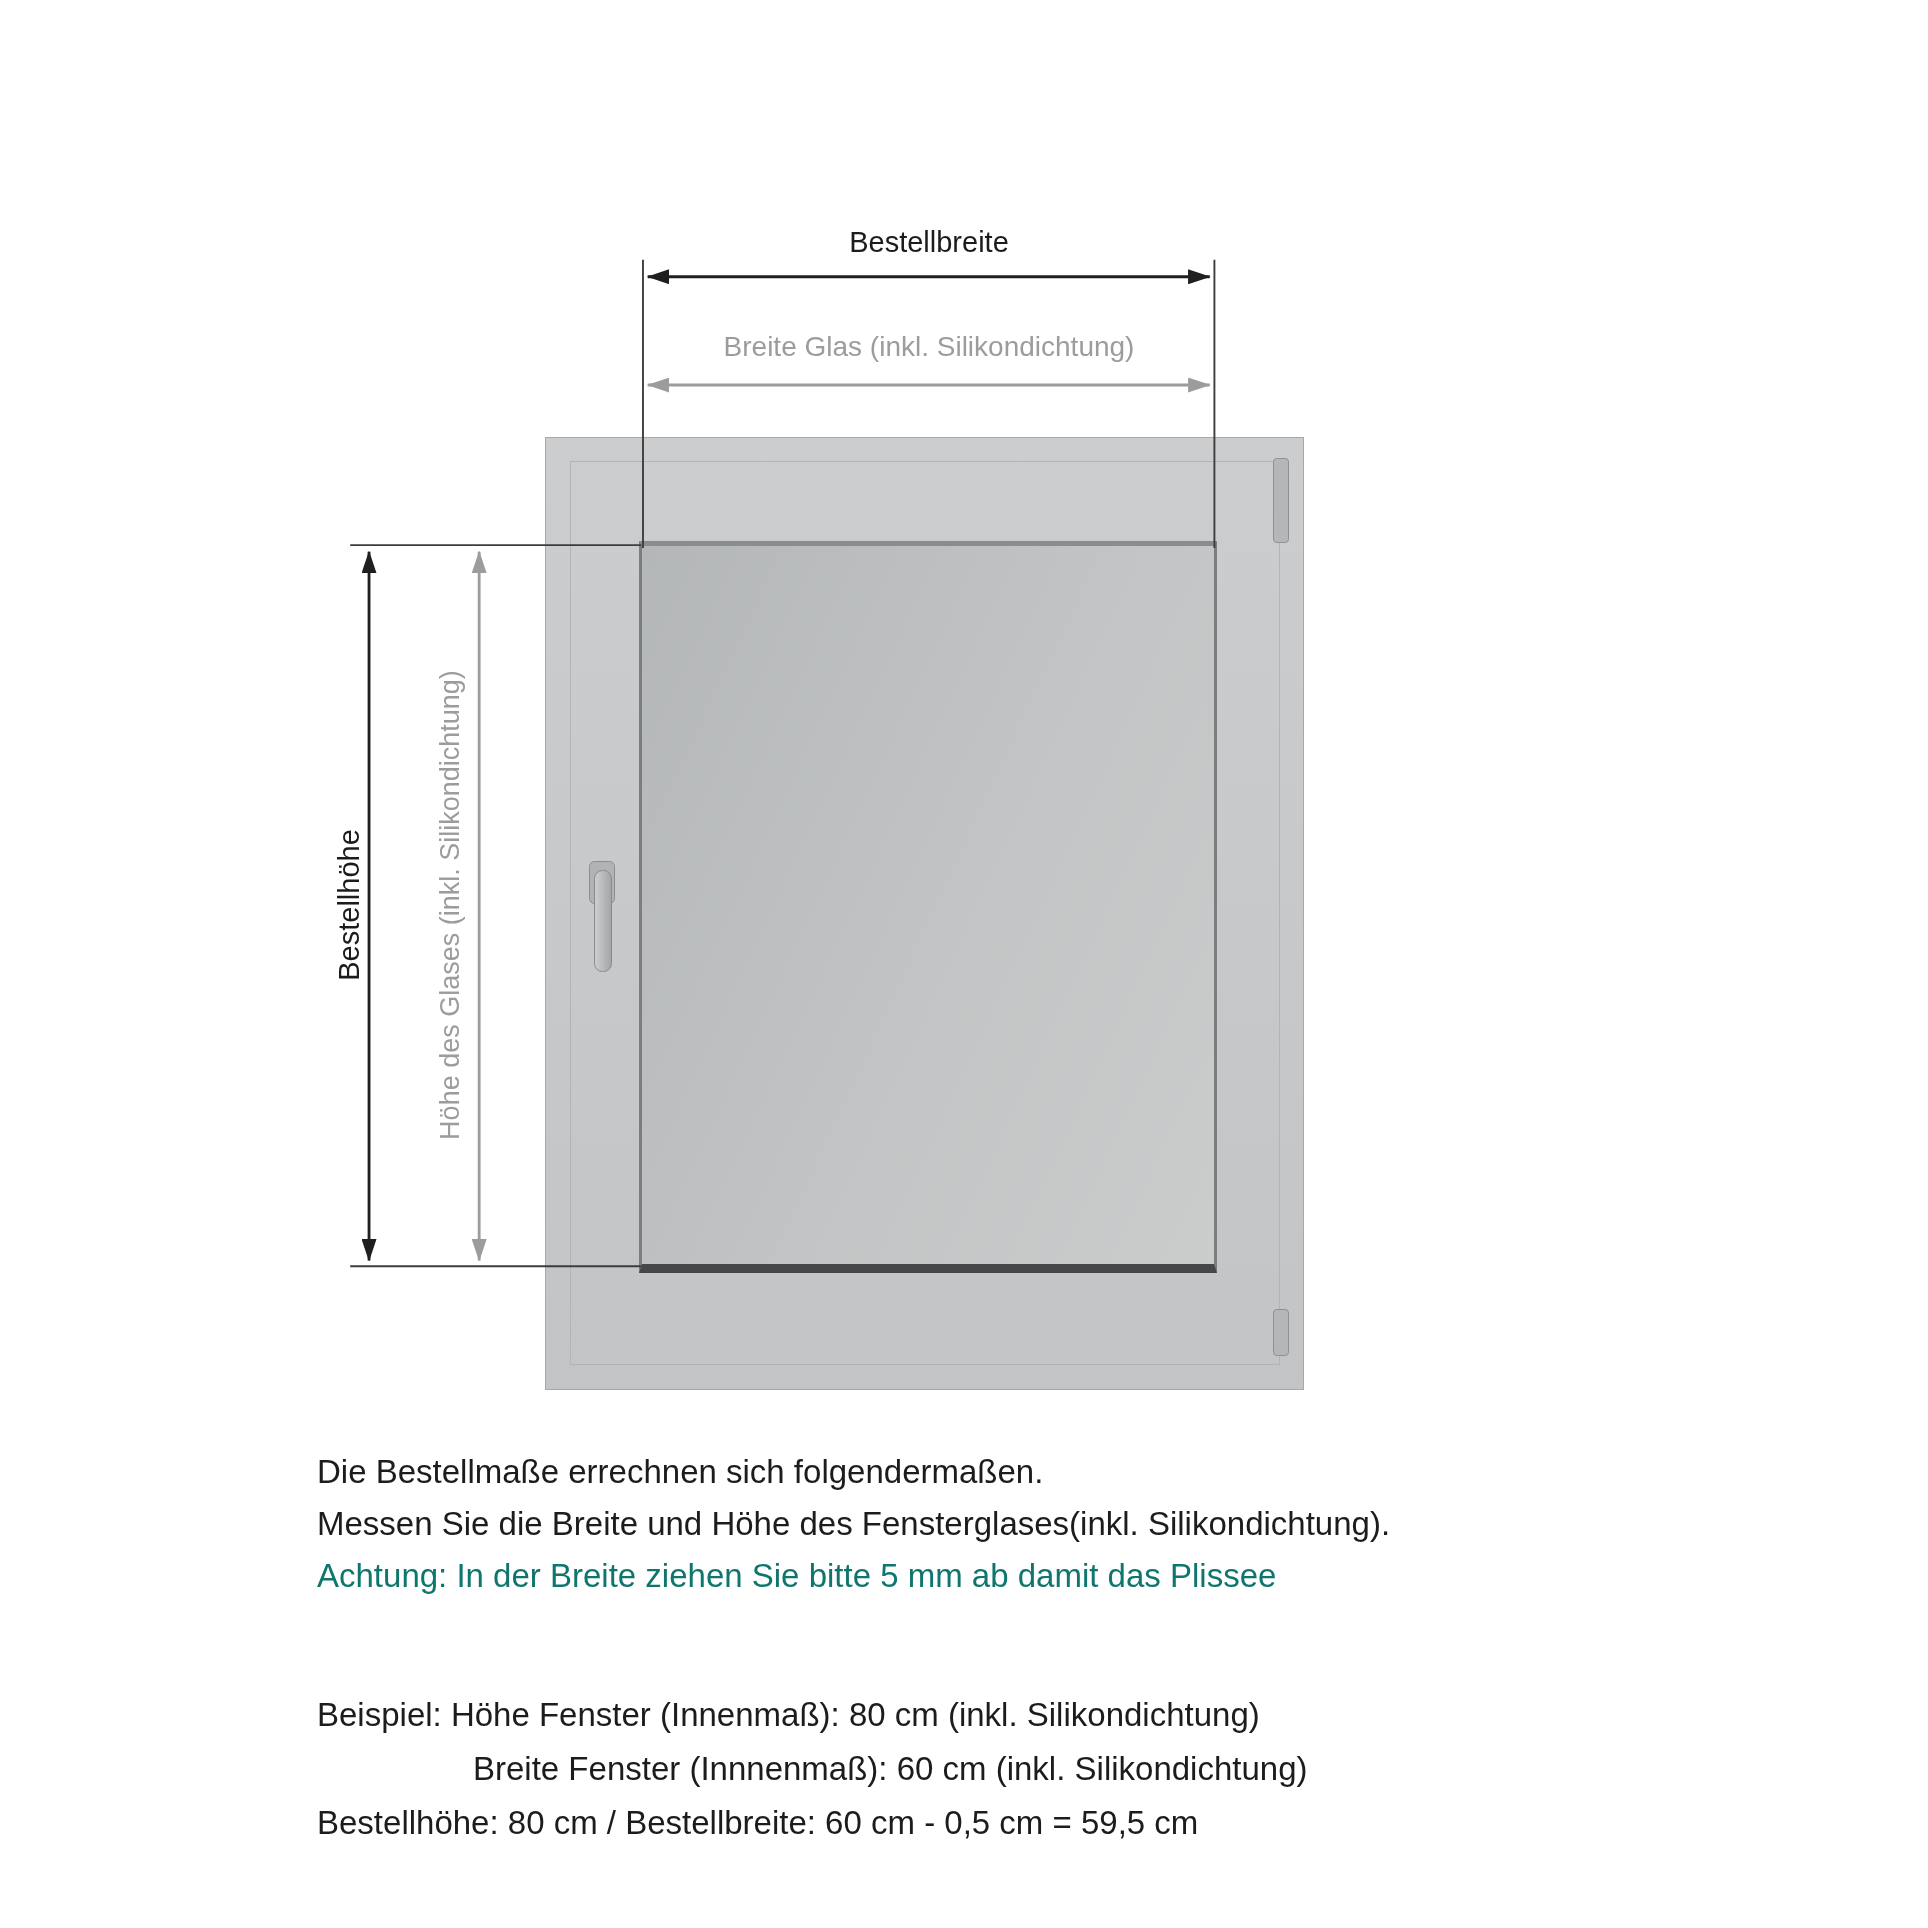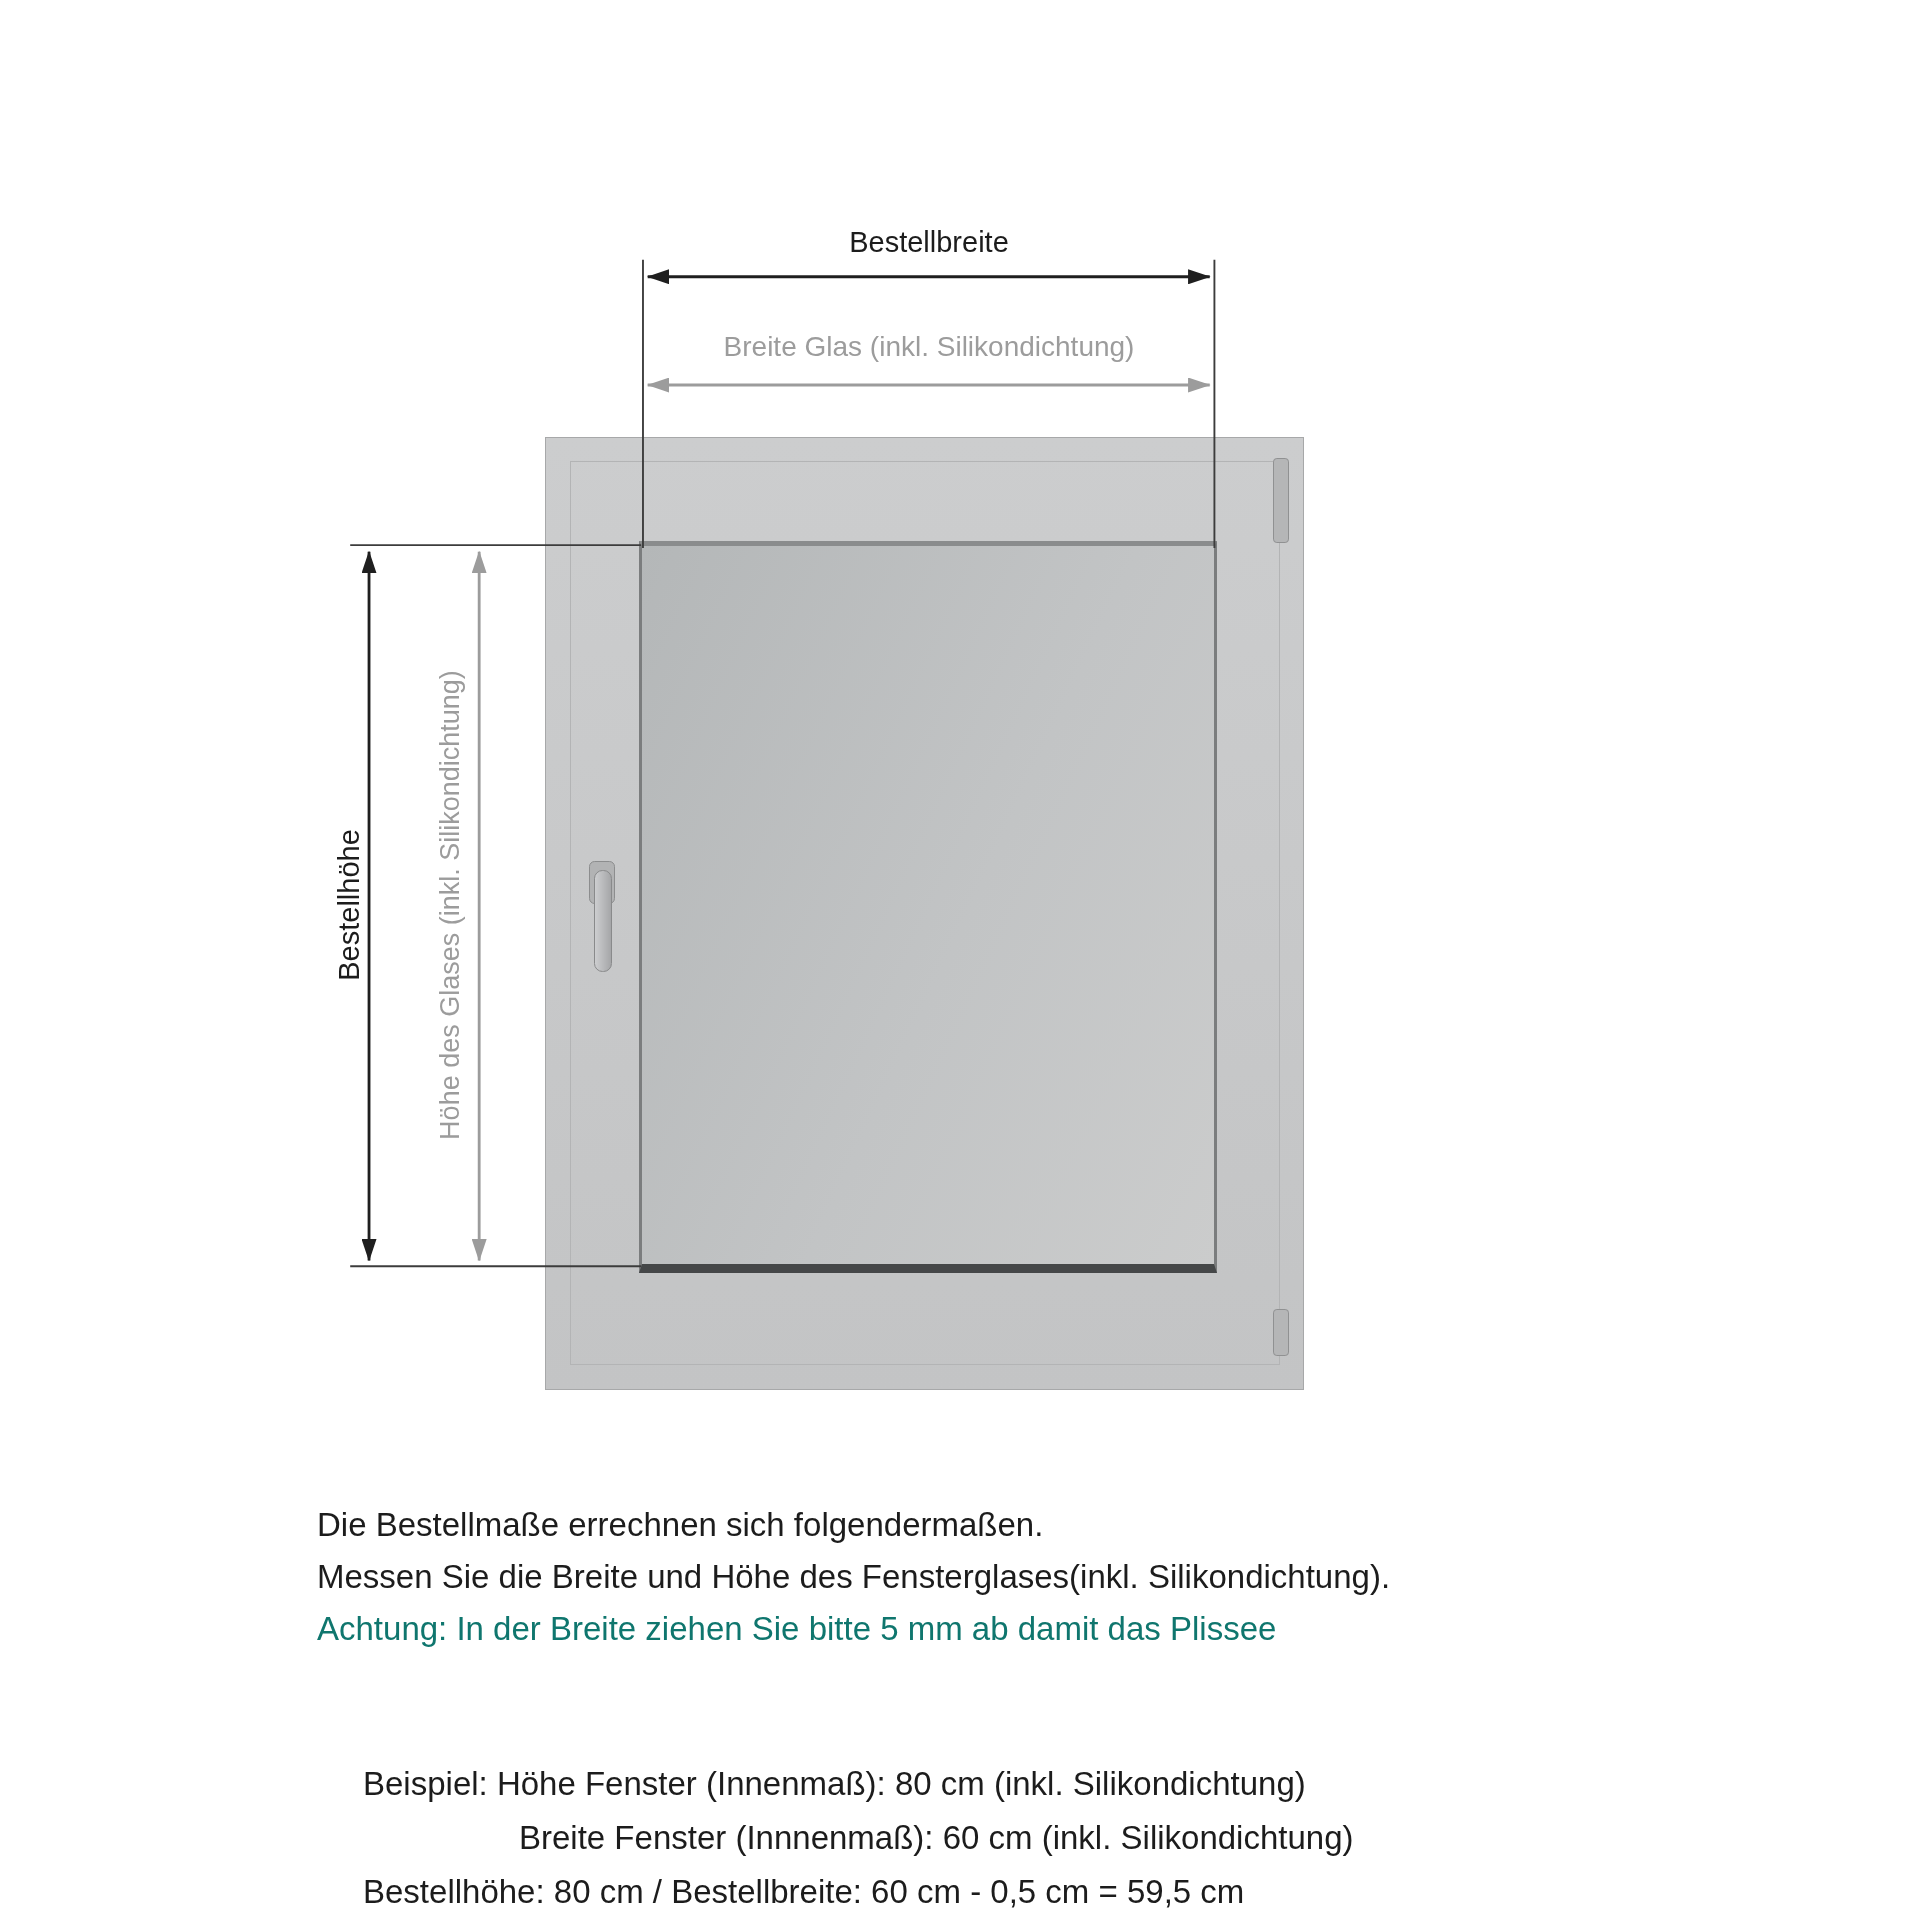--- a/index.html
+++ b/index.html
@@ -71,26 +71,26 @@
     <line x1="688" y1="409" x2="1285" y2="409" stroke="#9c9c9c" stroke-width="3" marker-start="url(#arrow-gray)" marker-end="url(#arrow-gray)"></line>
     <line x1="392" y1="586" x2="392" y2="1339" stroke="#1f1f1f" stroke-width="3" marker-start="url(#arrow-black)" marker-end="url(#arrow-black)"></line>
     <line x1="509" y1="586" x2="509" y2="1339" stroke="#9c9c9c" stroke-width="3" marker-start="url(#arrow-gray)" marker-end="url(#arrow-gray)"></line>
   </svg>
 
   <div class="dim-label-h gray" style="left:643px; top:331px; width:572px; font-size:28px;">Breite Glas (inkl. Silikondichtung)</div>
   <div class="dim-label-h" style="left:643px; top:226px; width:572px;">Bestellbreite</div>
   <div class="dim-label-v" style="left:-12.2px; top:886px;">Bestellhöhe</div>
   <div class="dim-label-v gray" style="left:89px; top:886px; font-size:27px;">Höhe des Glases (inkl. Silikondichtung)</div>
 
-  <div class="text-block" style="top:1499px;">
+  <div class="text-block" style="top:1446px;">
     <div>Die Bestellmaße errechnen sich folgendermaßen.</div>
     <div>Messen Sie die Breite und Höhe des Fensterglases(inkl. Silikondichtung).</div>
     <div class="red">Achtung: In der Breite ziehen Sie bitte 5 mm ab damit das Plissee</div>
   </div>
 
-  <div class="text-block example" style="top:1757px;margin-left:46px;">
+  <div class="text-block example" style="top:1688px;">
     <div>Beispiel: Höhe Fenster (Innenmaß): 80 cm (inkl. Silikondichtung)</div>
     <div class="indent">Breite Fenster (Innnenmaß): 60 cm  (inkl. Silikondichtung)</div>
     <div>Bestellhöhe: 80 cm / Bestellbreite: 60 cm  - 0,5 cm = 59,5 cm</div>
   </div>
 
 </div>
 
 
 </body></html>

